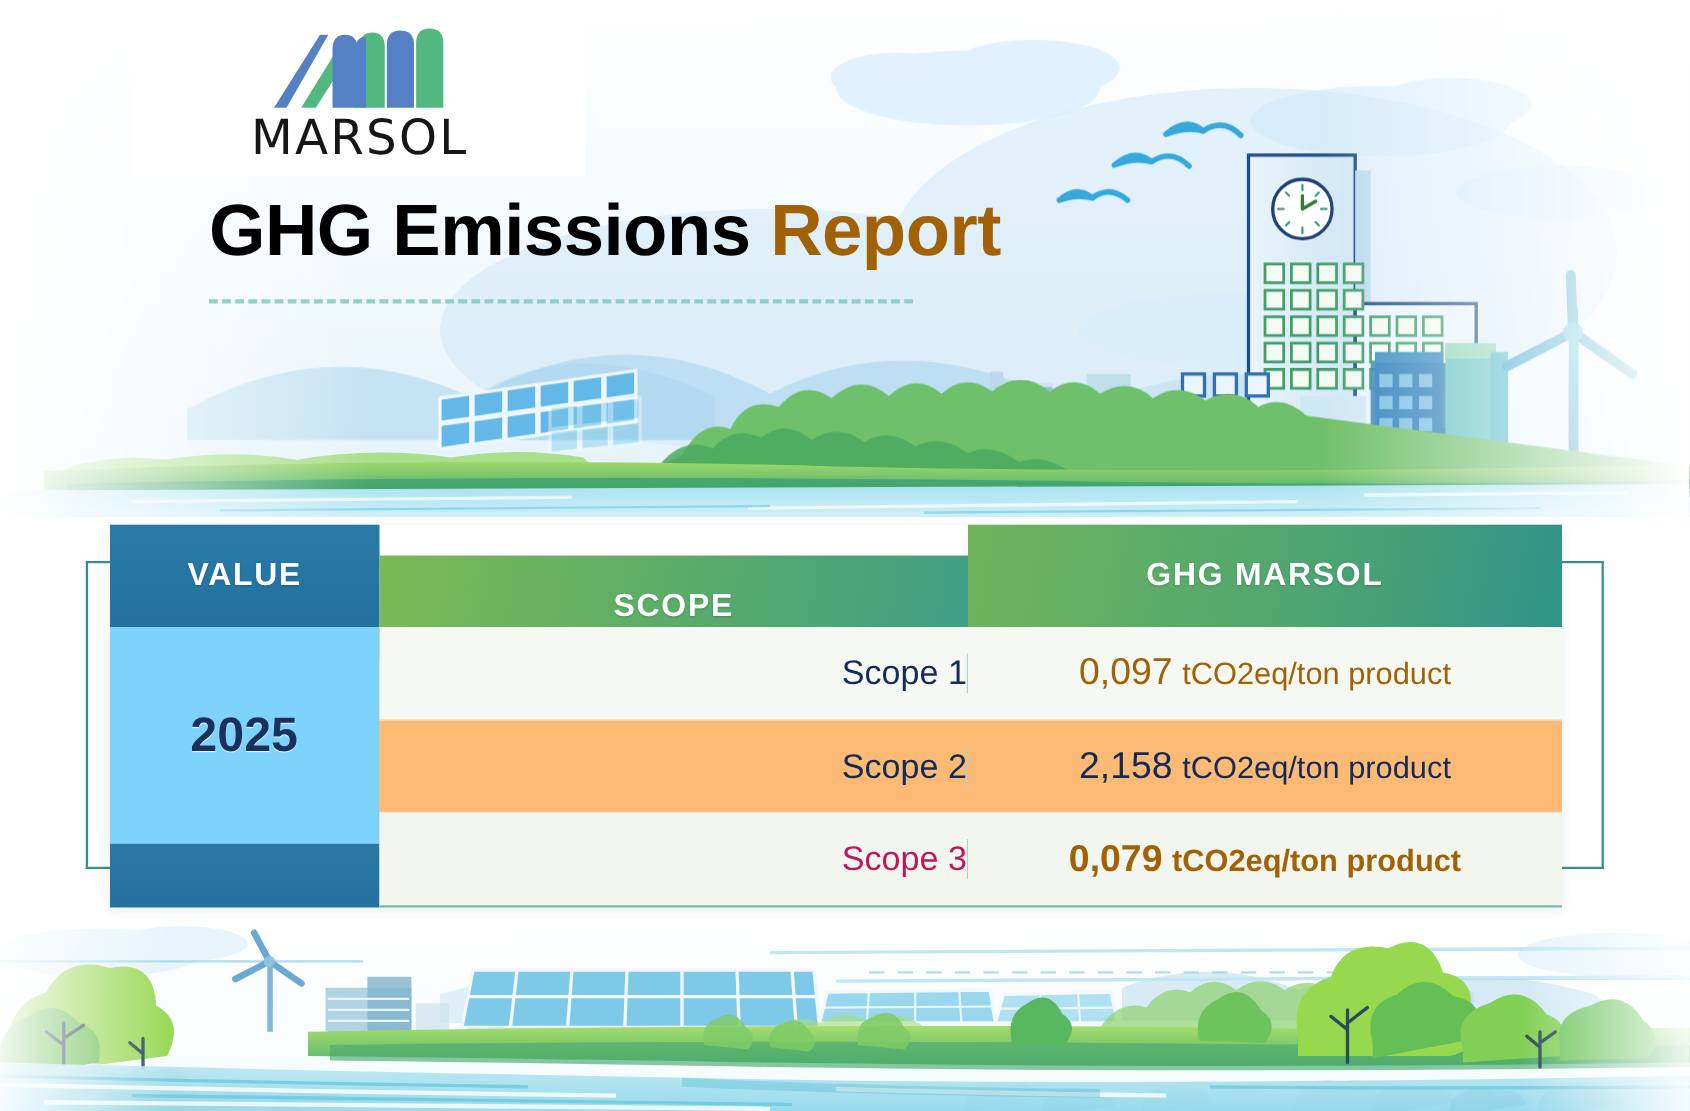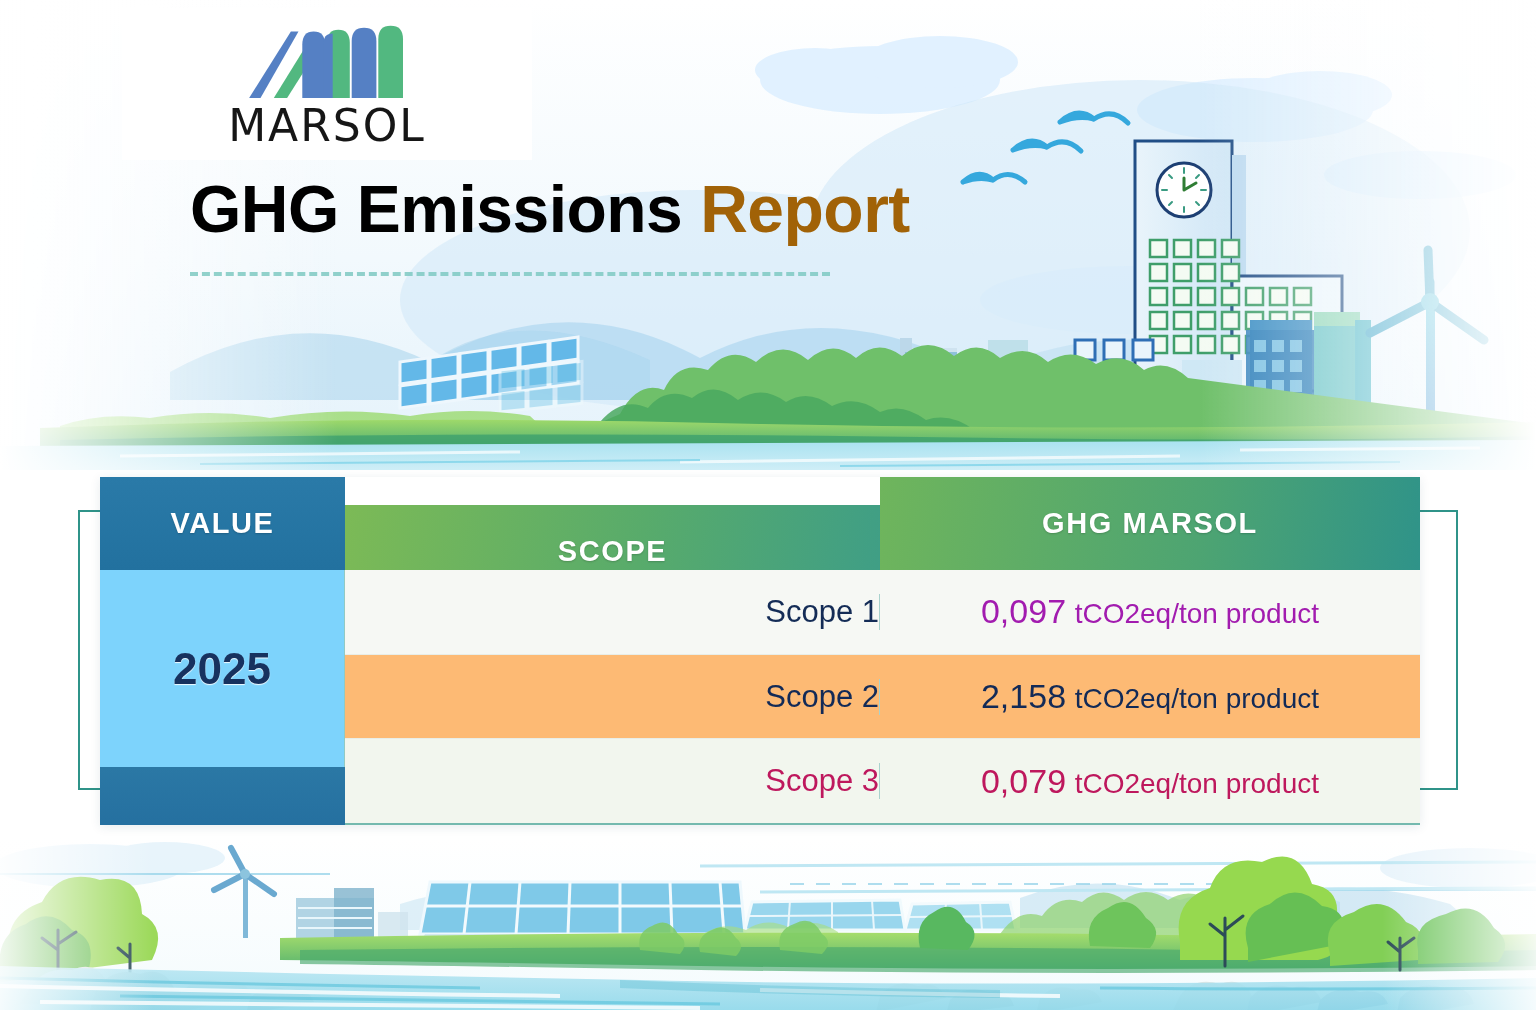--- a/index.html
+++ b/index.html
@@ -85,24 +85,24 @@
   .row .scope {
     flex:0 0 535px; text-align:right; font-size:31px;
     border-right:1.5px solid #a9d2cd;
   }
   .row .value { flex:1; text-align:center; font-size:31px; white-space:nowrap; }
   .value .num { font-size:34px; }
   .value .unit { font-size:28px; }
 
   .row-a { background:#f6f8f4; }
   .row-a .scope { color:#142c56; }
-  .row-a .value { color:#a21caf; }
+  .row-a .value { color:#a16207; }
   .row-c { background:#f2f6ee; }
   .row-c .scope { color:#be185d; }
-  .row-c .value { color:#be185d; }
+  .row-c .value { color:#a16207;font-weight:bold; }
   .row-b { background:#fdba74; }
   .row-b .scope, .row-b .value { color:#122a57; }
   .row-b { border-top:1px solid #e8eee8; border-bottom:1px solid #e8eee8; }
   .row-c { border-bottom:2px solid #74b9ae; }
 </style>
 </head>
 <body>
 
 <div id="stage">
 

